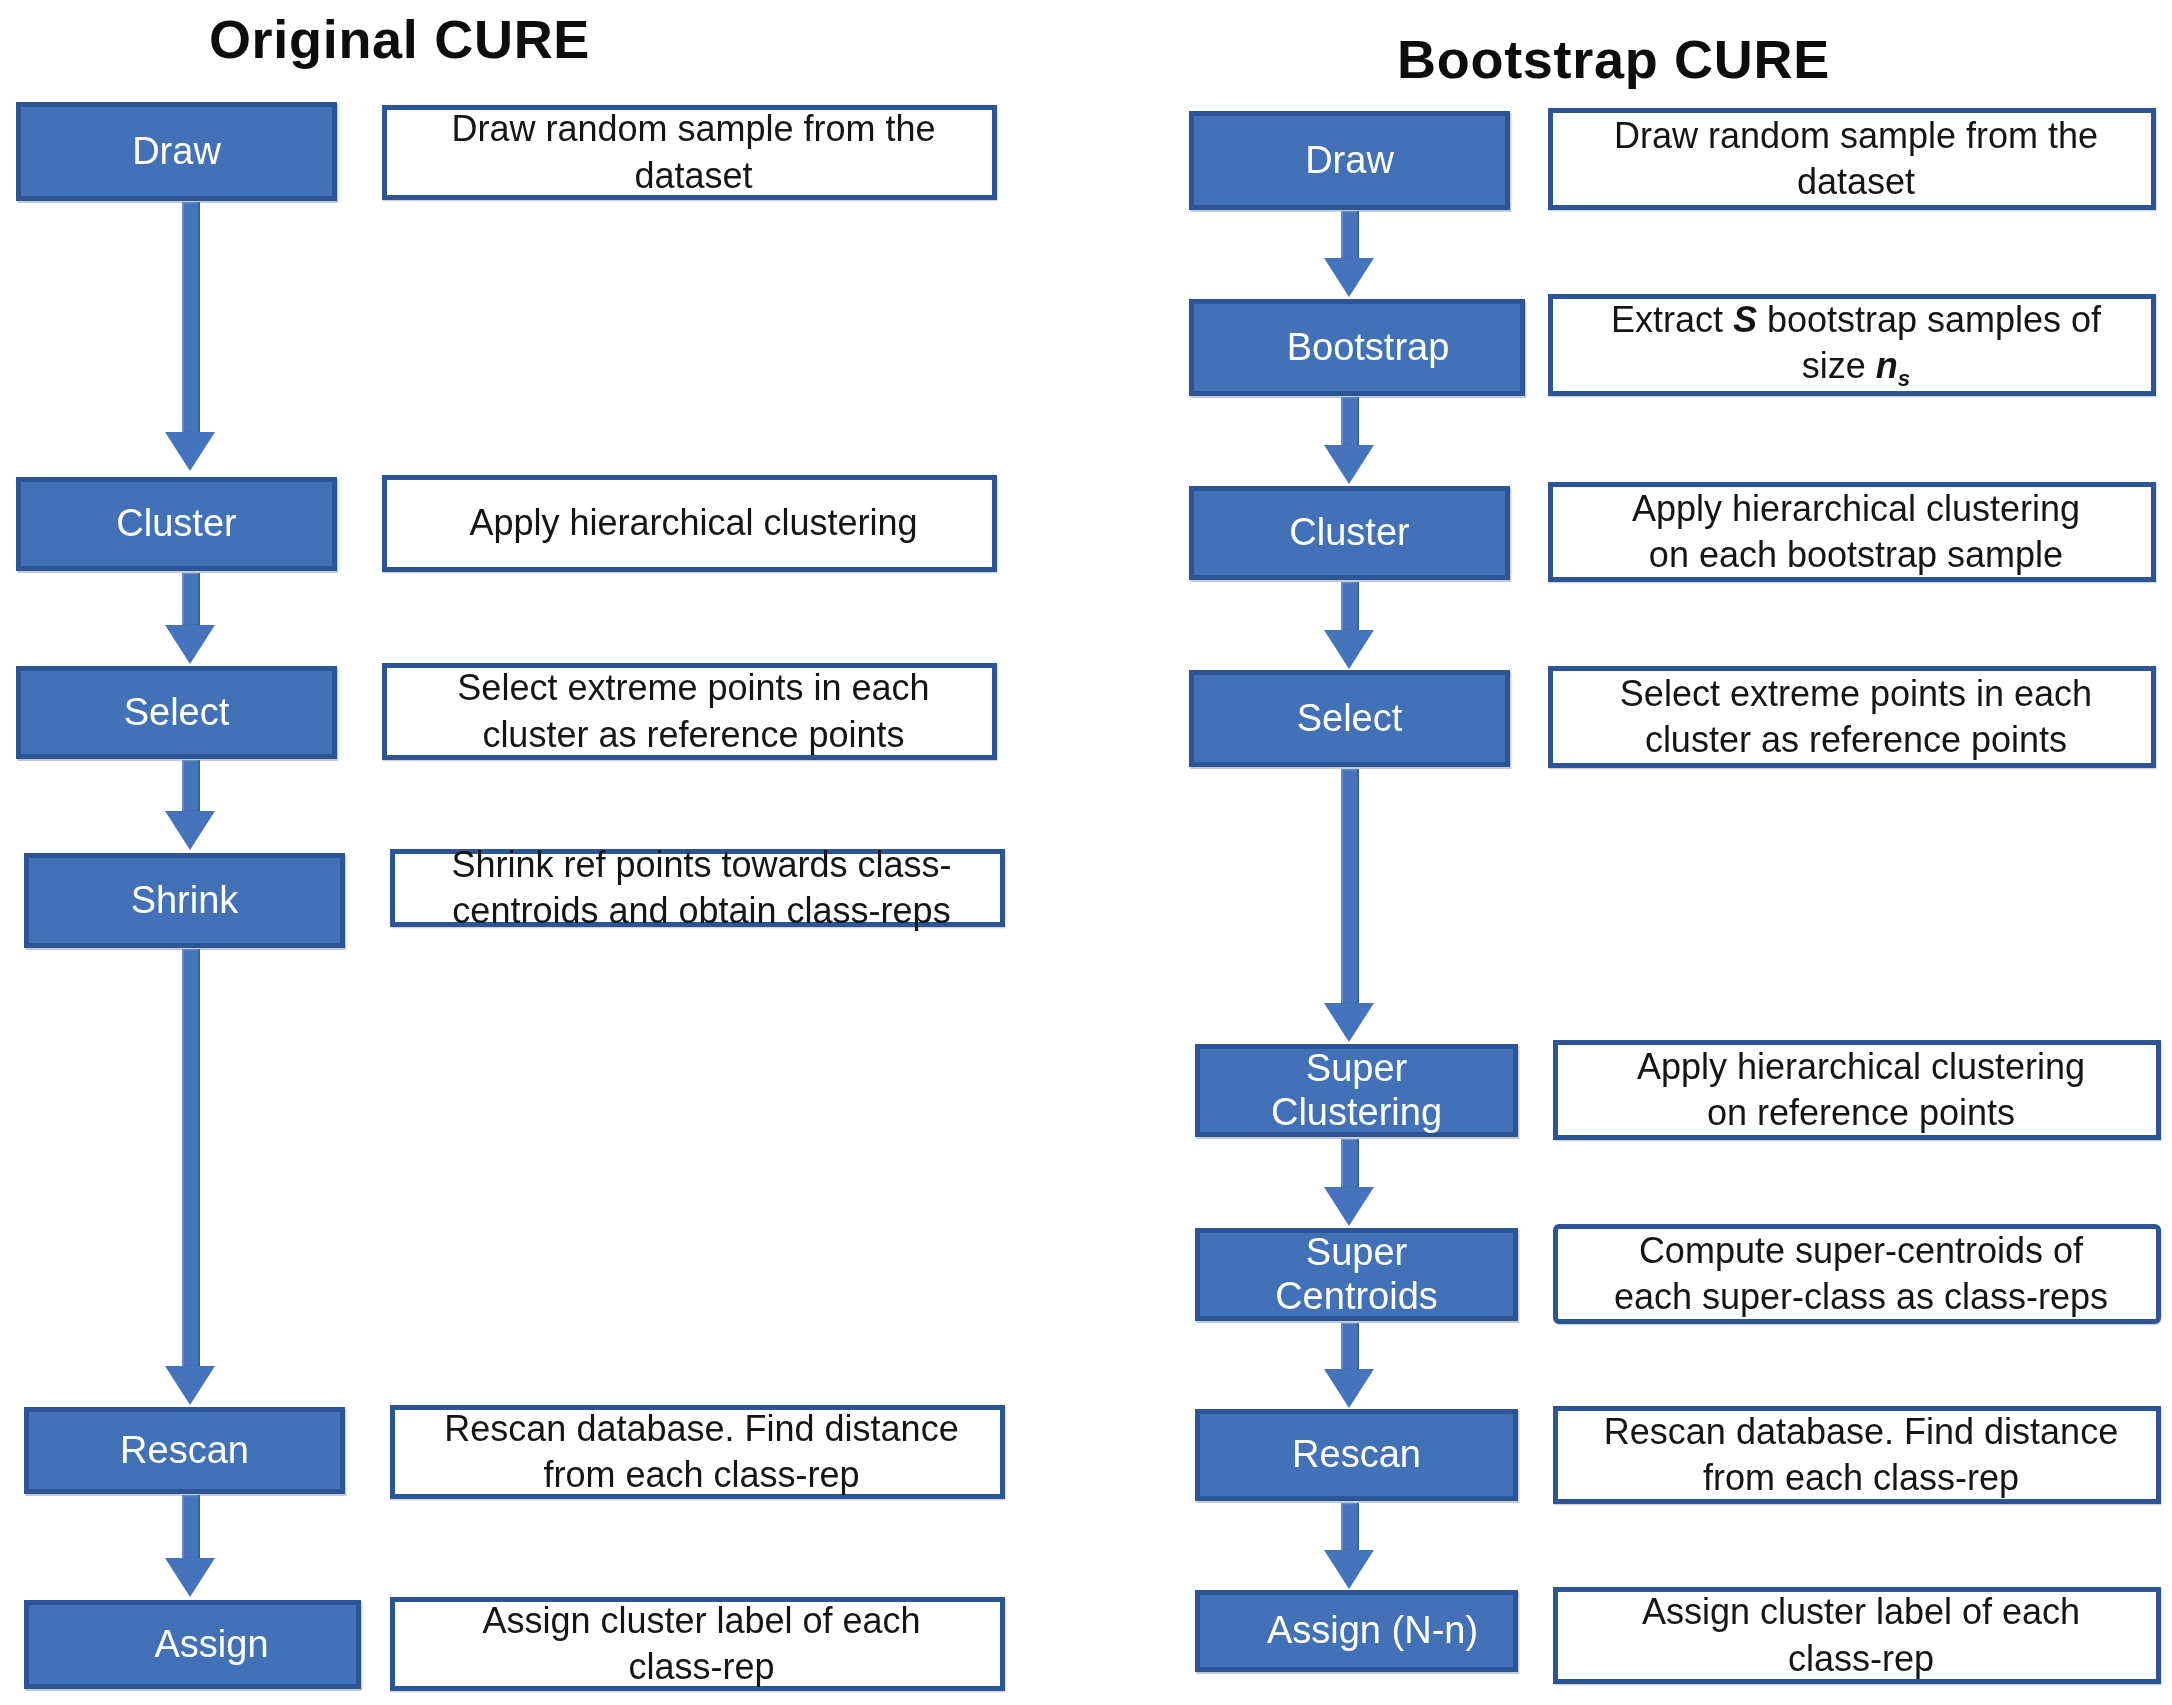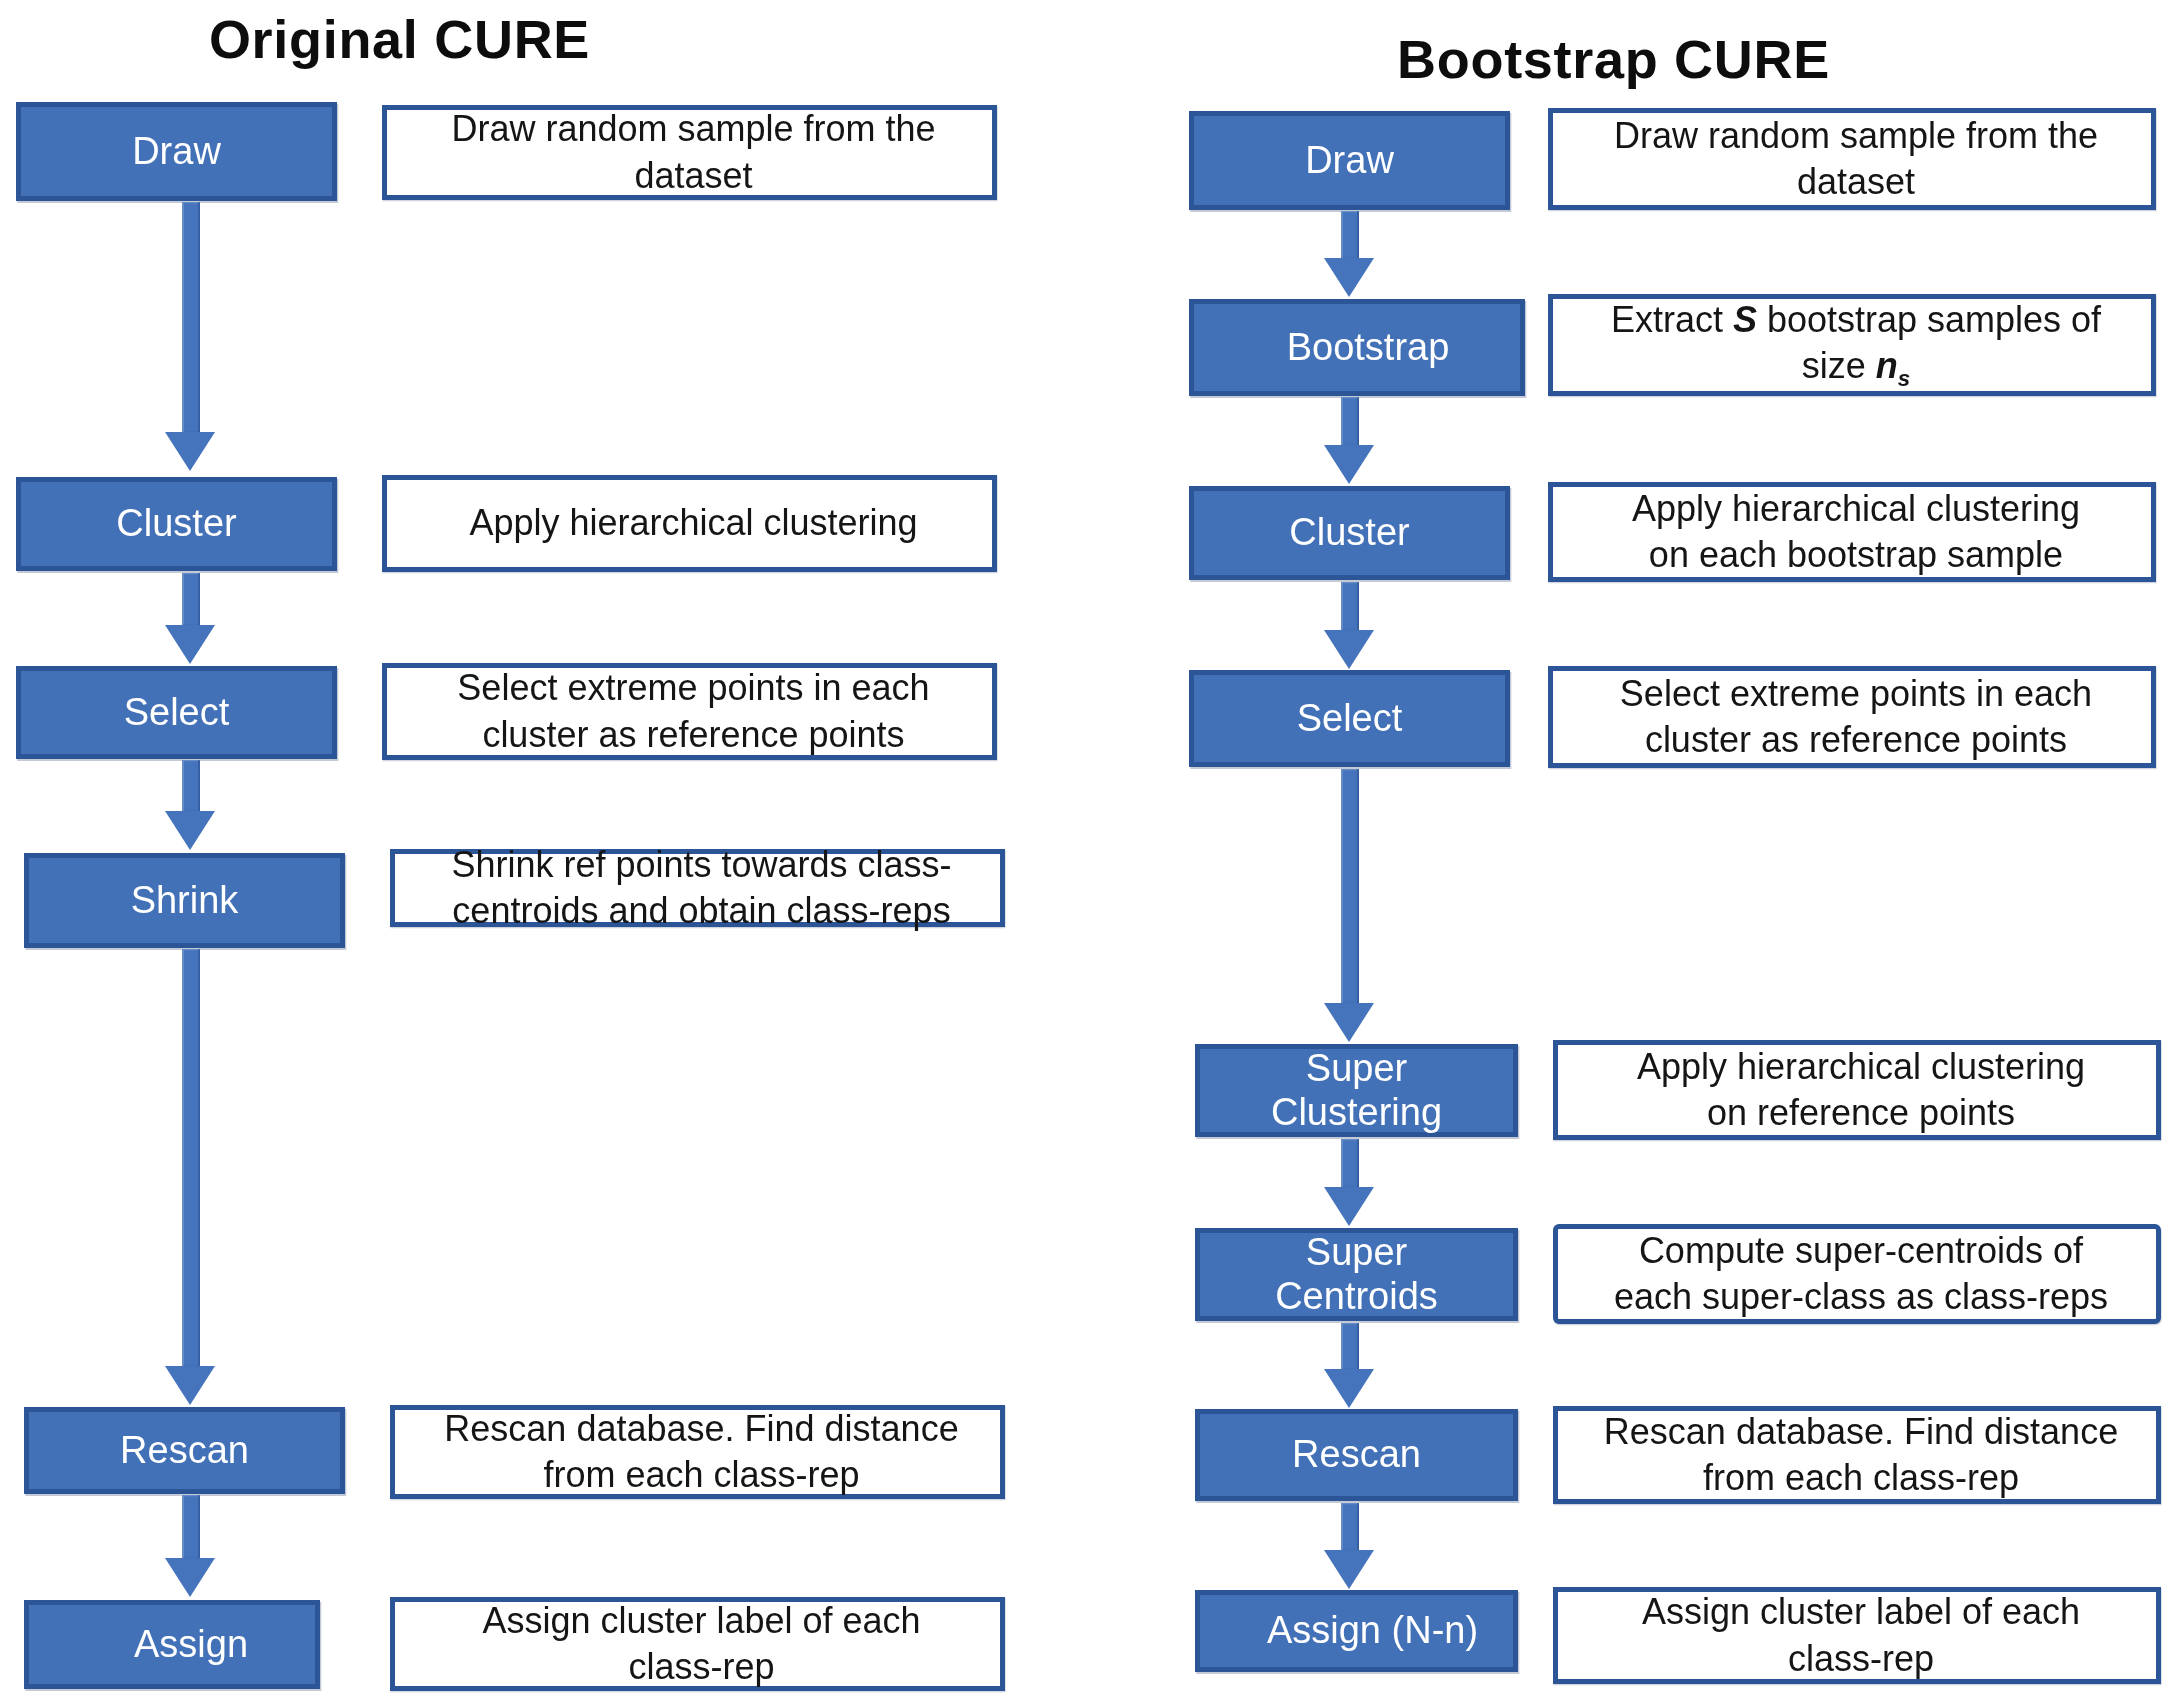--- a/index.html
+++ b/index.html
@@ -135,21 +135,21 @@
   </div>
   <div class="desc-box" style="left:390px; top:1405px; width:615px; height:94px;">
     <span class="desc">Rescan database. Find distance
 from each class-rep</span>
   </div>
   <div class="arrow" style="left:165px; top:1495px; height:102px;">
     <div class="shaft"></div>
     <div class="head"></div>
   </div>
 
-  <div class="step-box" style="left:24px; top:1600px; width:296px; height:89px;padding-left:38px;">
+  <div class="step-box" style="left:24px; top:1600px; width:337px; height:89px;padding-left:38px;">
     <span class="label">Assign</span>
   </div>
   <div class="desc-box" style="left:390px; top:1597px; width:615px; height:94px;">
     <span class="desc">Assign cluster label of each
 class-rep</span>
   </div>
 
   <div class="col-title" style="left:1291px; top:28px; width:645px;">Bootstrap CURE</div>
 
   <div class="step-box" style="left:1189px; top:111px; width:321px; height:99px;">

